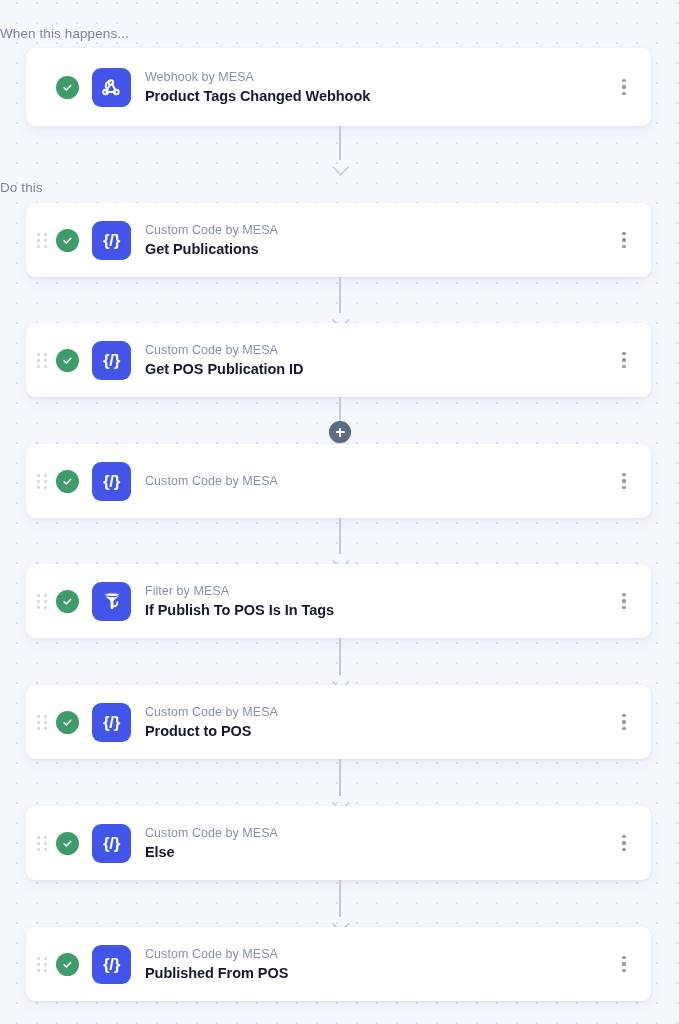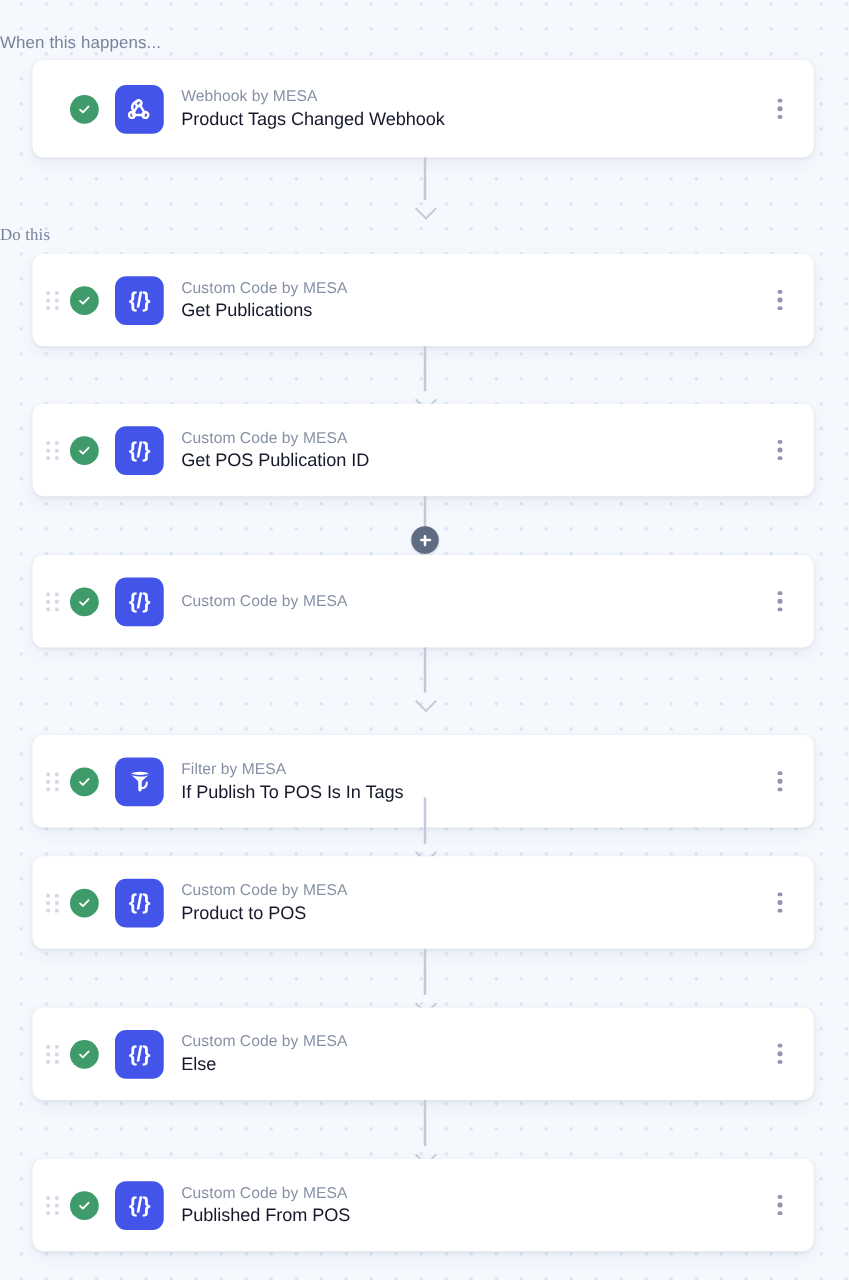--- a/index.html
+++ b/index.html
@@ -122,21 +122,21 @@
   }
   .card-app {
     font-size: 12.5px;
     color: #8791a5;
     line-height: 16px;
     letter-spacing: .05px;
     white-space: nowrap;
   }
   .card-title {
     font-size: 14.5px;
-    font-weight: 400;
+    font-weight: 700;
     color: #15192b;
     line-height: 20px;
     letter-spacing: -.05px;
     margin-top: 1px;
     white-space: nowrap;
   }
 
   
   .kebab {
     flex: 0 0 auto;
@@ -256,21 +256,21 @@
         <i></i>
         <i></i>
     </div>
   </div>
 
   <div class="connector" style="top:126px; height:44px;">
     <div class="stem"></div>
       <div class="head"></div>
   </div>
 
-  <div class="stage-label" style="top:179px;font-family:Liberation Serif, serif;">Do this</div>
+  <div class="stage-label" style="top:179px;">Do this</div>
 
   <div class="card" style="top:203px;">
     <div class="drag-handle">
       <i></i>
         <i></i>
         <i></i>
         <i></i>
         <i></i>
         <i></i>
     </div>
@@ -356,21 +356,21 @@
         <i></i>
         <i></i>
     </div>
   </div>
 
   <div class="connector" style="top:518px; height:46px;">
     <div class="stem"></div>
       <div class="head"></div>
   </div>
 
-  <div class="card" style="top:588px;">
+  <div class="card" style="top:564px;">
     <div class="drag-handle">
       <i></i>
         <i></i>
         <i></i>
         <i></i>
         <i></i>
         <i></i>
     </div>
     <div class="status-badge">
       <svg width="11" height="11" viewBox="0 0 14 14" aria-hidden="true">

